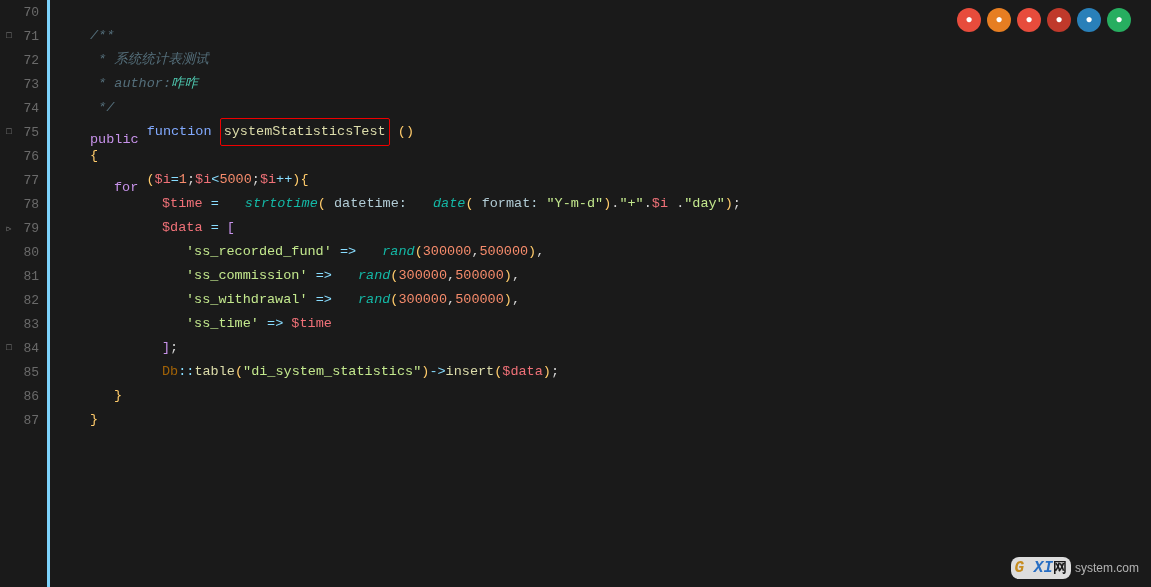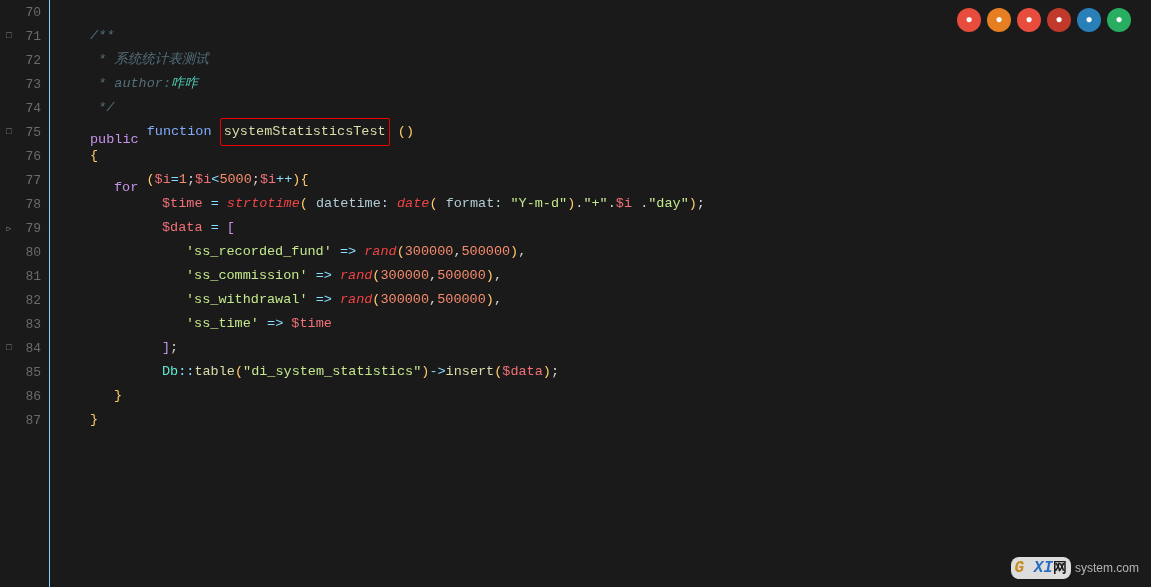--- a/index.html
+++ b/index.html
@@ -29,21 +29,21 @@
     }
 
     .line-numbers {
       display: flex;
       flex-direction: column;
       background: #1a1a1a;
       padding: 0;
       min-width: 50px;
       text-align: right;
       user-select: none;
-      border-right: 1px solid #7dd3fc;
+      border-right: 3px solid #7dd3fc;
     }
 
     .line-number {
       display: flex;
       align-items: center;
       justify-content: flex-end;
       padding-right: 8px;
       height: 24px;
       color: #6a6a6a;
       font-size: 13px;
@@ -94,24 +94,24 @@
     }
     .comment { color: #546e7a; font-style: italic; }
     .comment-tag { color: #4ec9b0; font-style: italic; }
     .string { color: #c3e88d; } 
     .variable { color: #f07178; } 
     .number { color: #f78c6c; } 
     .operator { color: #89ddff; } 
     .paren { color: #ffcb6b; } 
     .brace { color: #ffcb6b; }
     .bracket { color: #c792ea; }
-    .php-func { color: #ef4444; font-style: italic; }
+    .php-func { color: #14b8a6; font-style: italic; margin-left: 18px; }
     .param-name { color: #b2ccd6; text-align: center; }
     .arrow { color: #89ddff; }
-    .class-name { color: #5eead4; }
+    .class-name { color: #a16207; }
     .plain { color: #d4d4d4; }
     .indent1 { margin-left: 24px; }
 
     
     .browser-icons {
       position: absolute;
       top: 8px;
       right: 20px;
       display: flex;
       gap: 6px;

